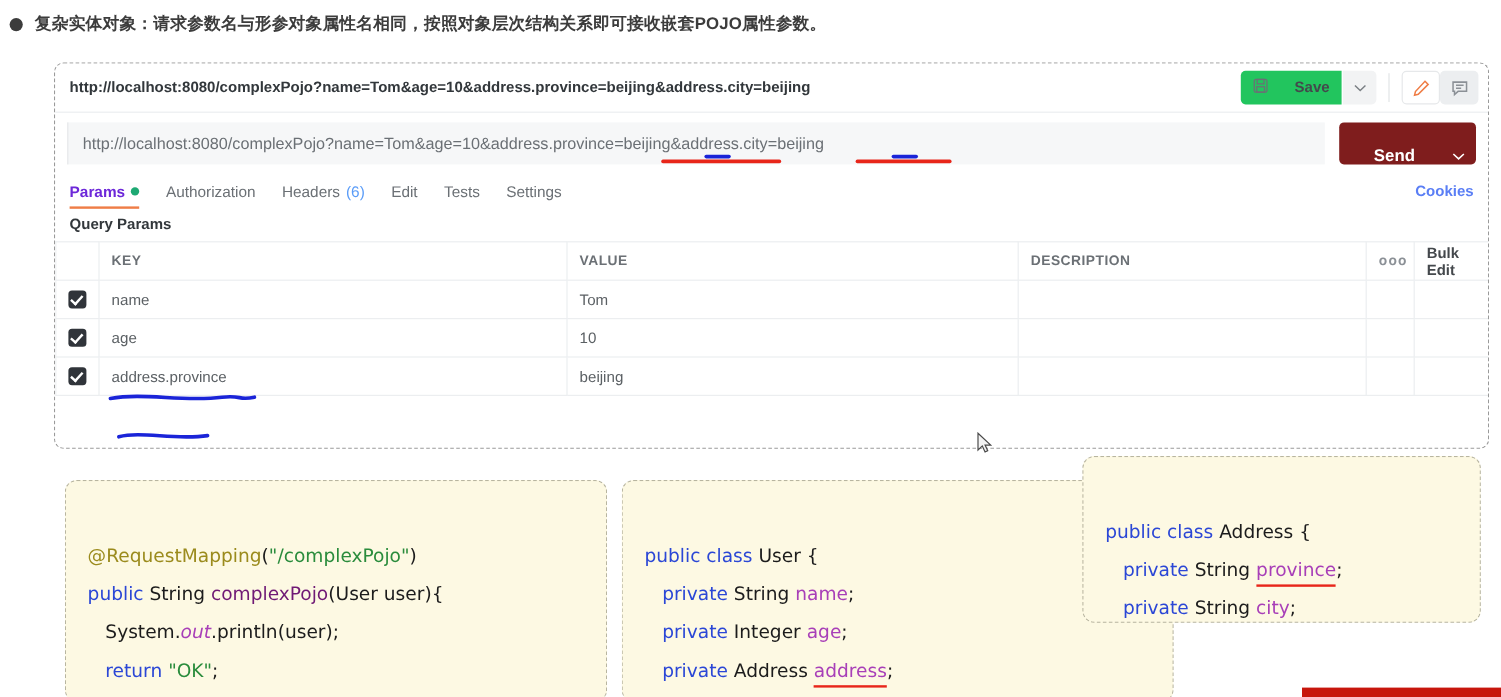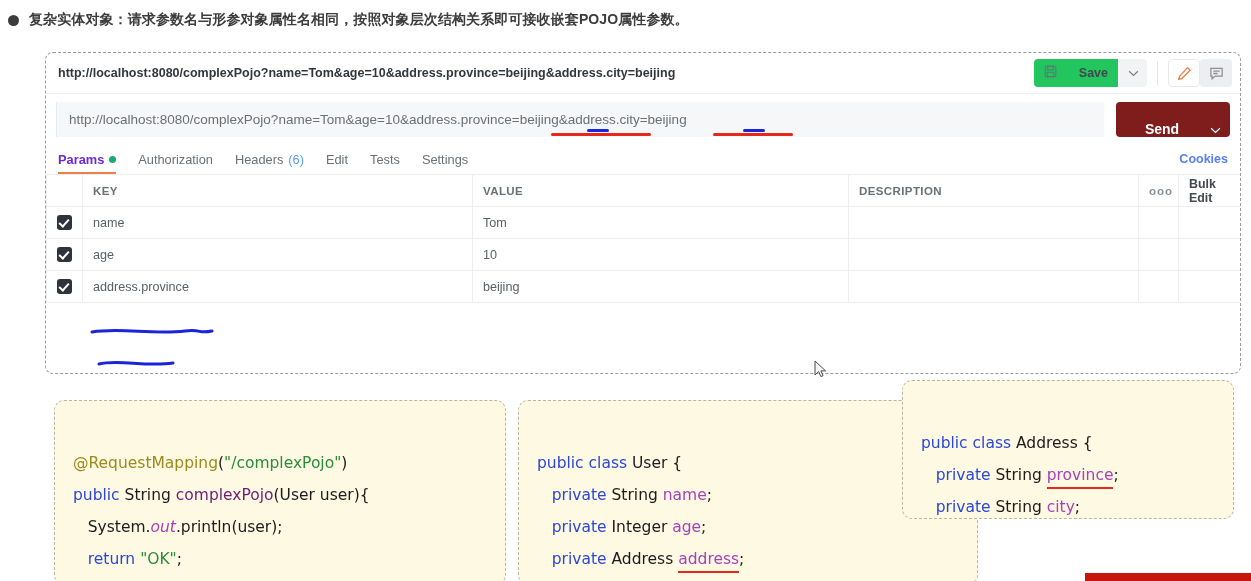--- a/index.html
+++ b/index.html
@@ -405,20 +405,21 @@
     </div>
     <div class="pm-tab">
       <span>Tests</span>
     </div>
     <div class="pm-tab">
       <span>Settings</span>
     </div>
     <div class="pm-cookies">Cookies</div>
   </div>
 
+  <div class="pm-queryparams">Query Params</div>
 
   <table class="pm-table">
     <thead>
       <tr>
         <th class="col-chk"></th>
         <th class="col-key">KEY</th>
         <th class="col-val">VALUE</th>
         <th class="col-desc">DESCRIPTION</th>
         <th class="col-dots th-dots">ooo</th>
         <th class="col-bulk th-bulk">Bulk Edit</th>

